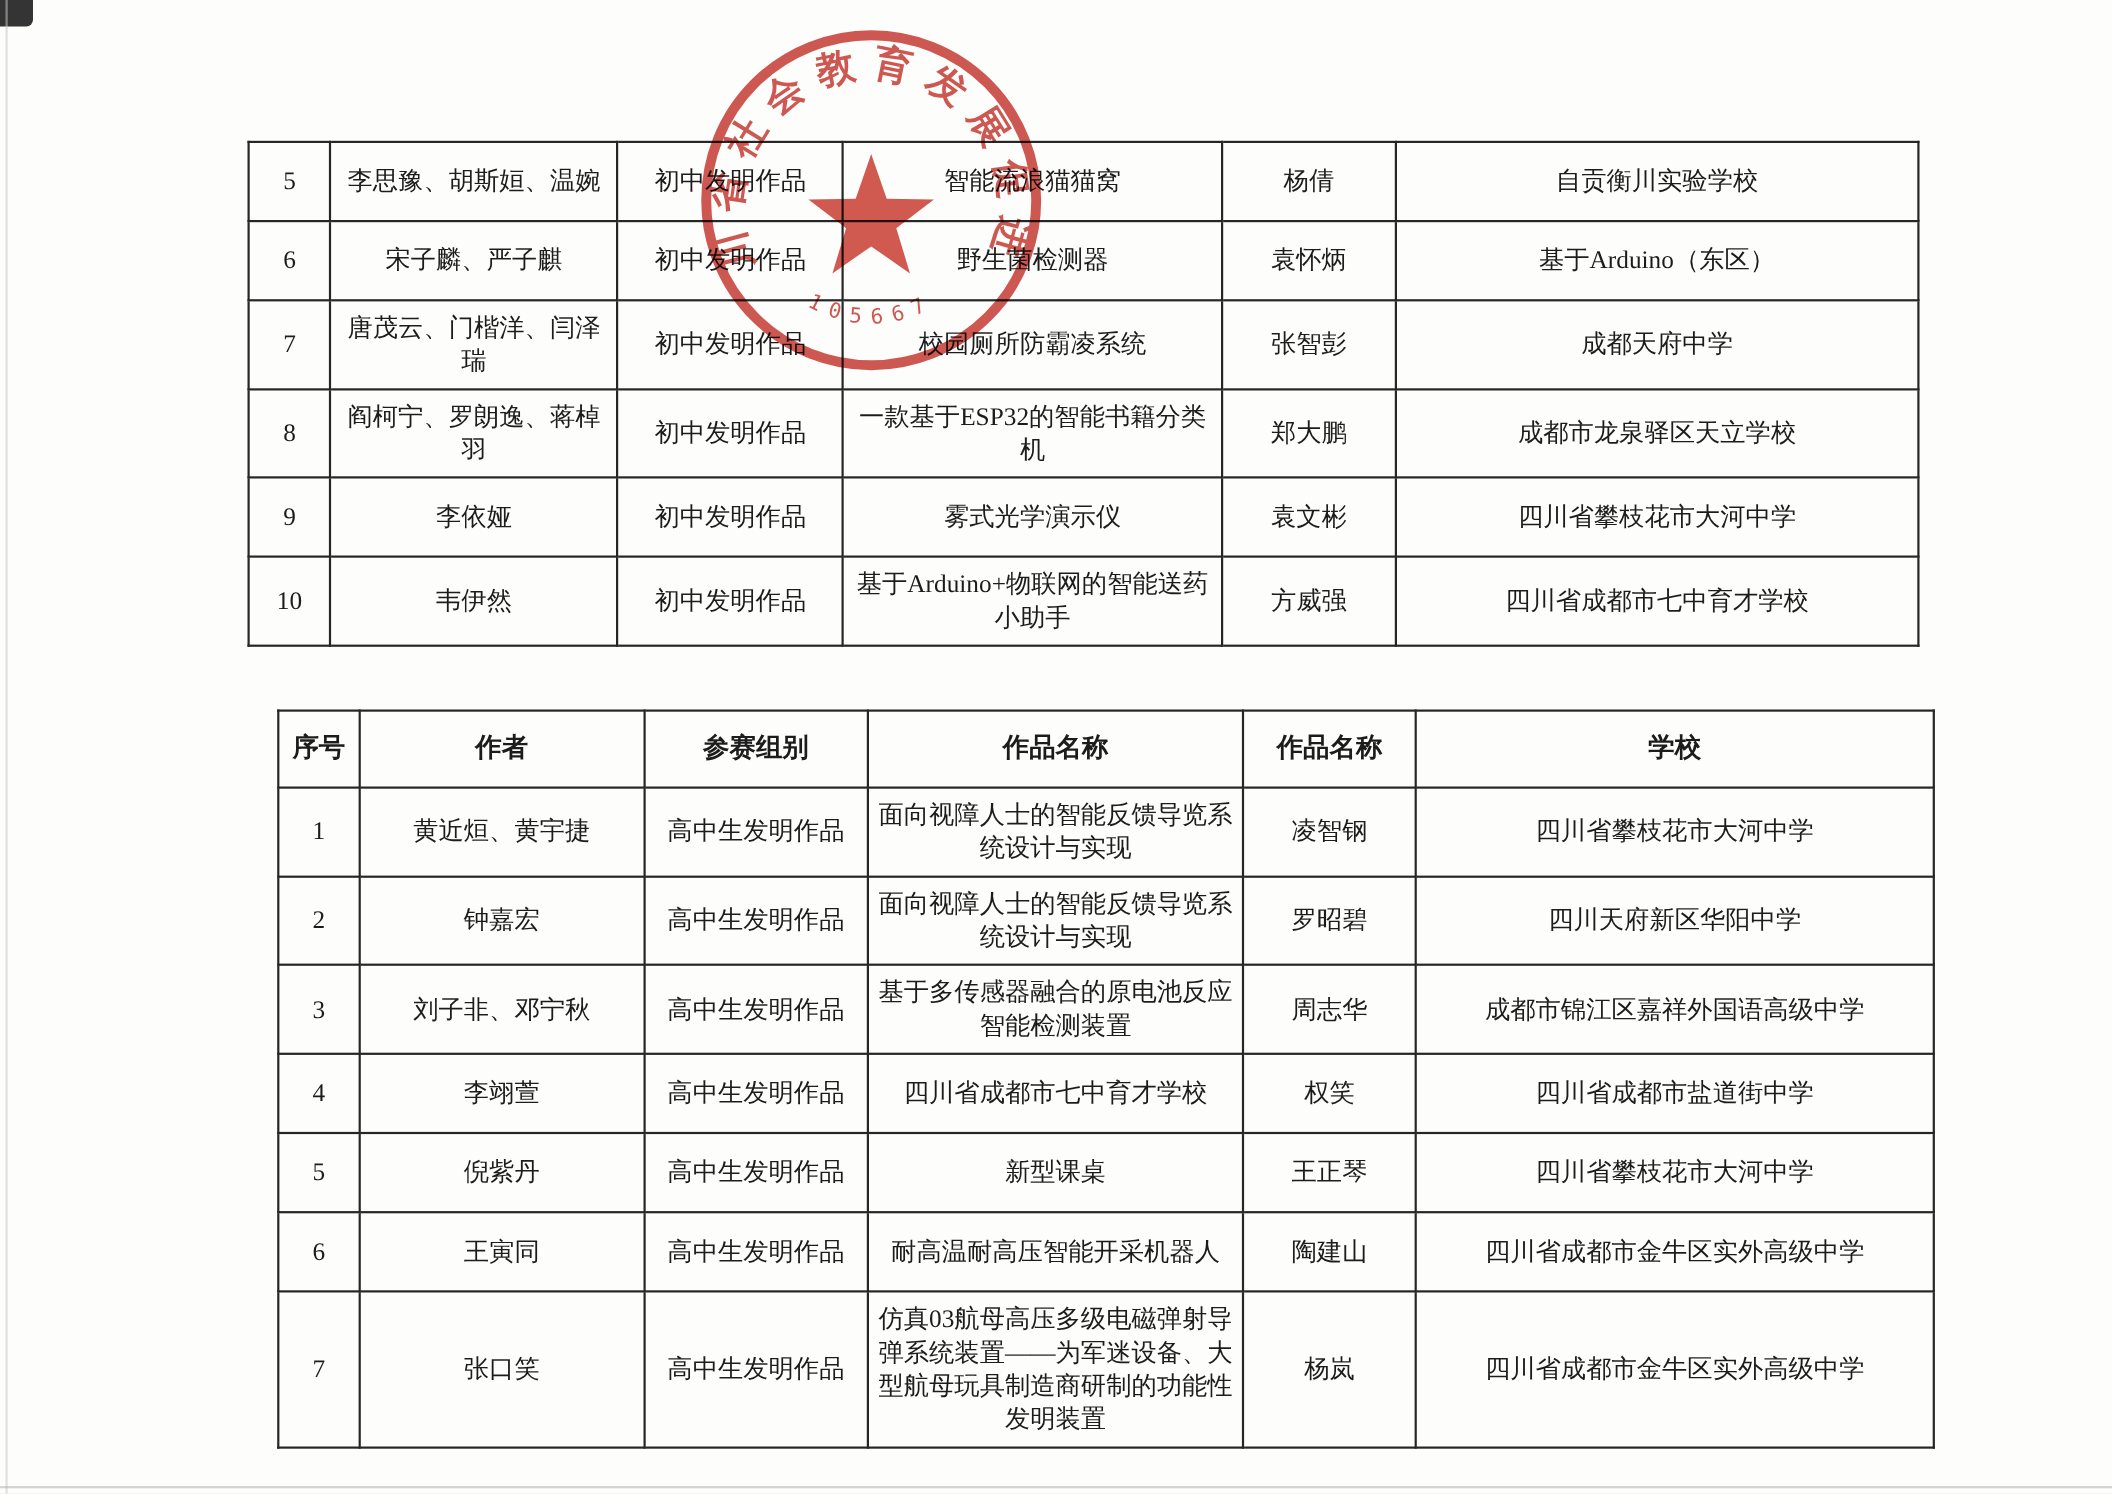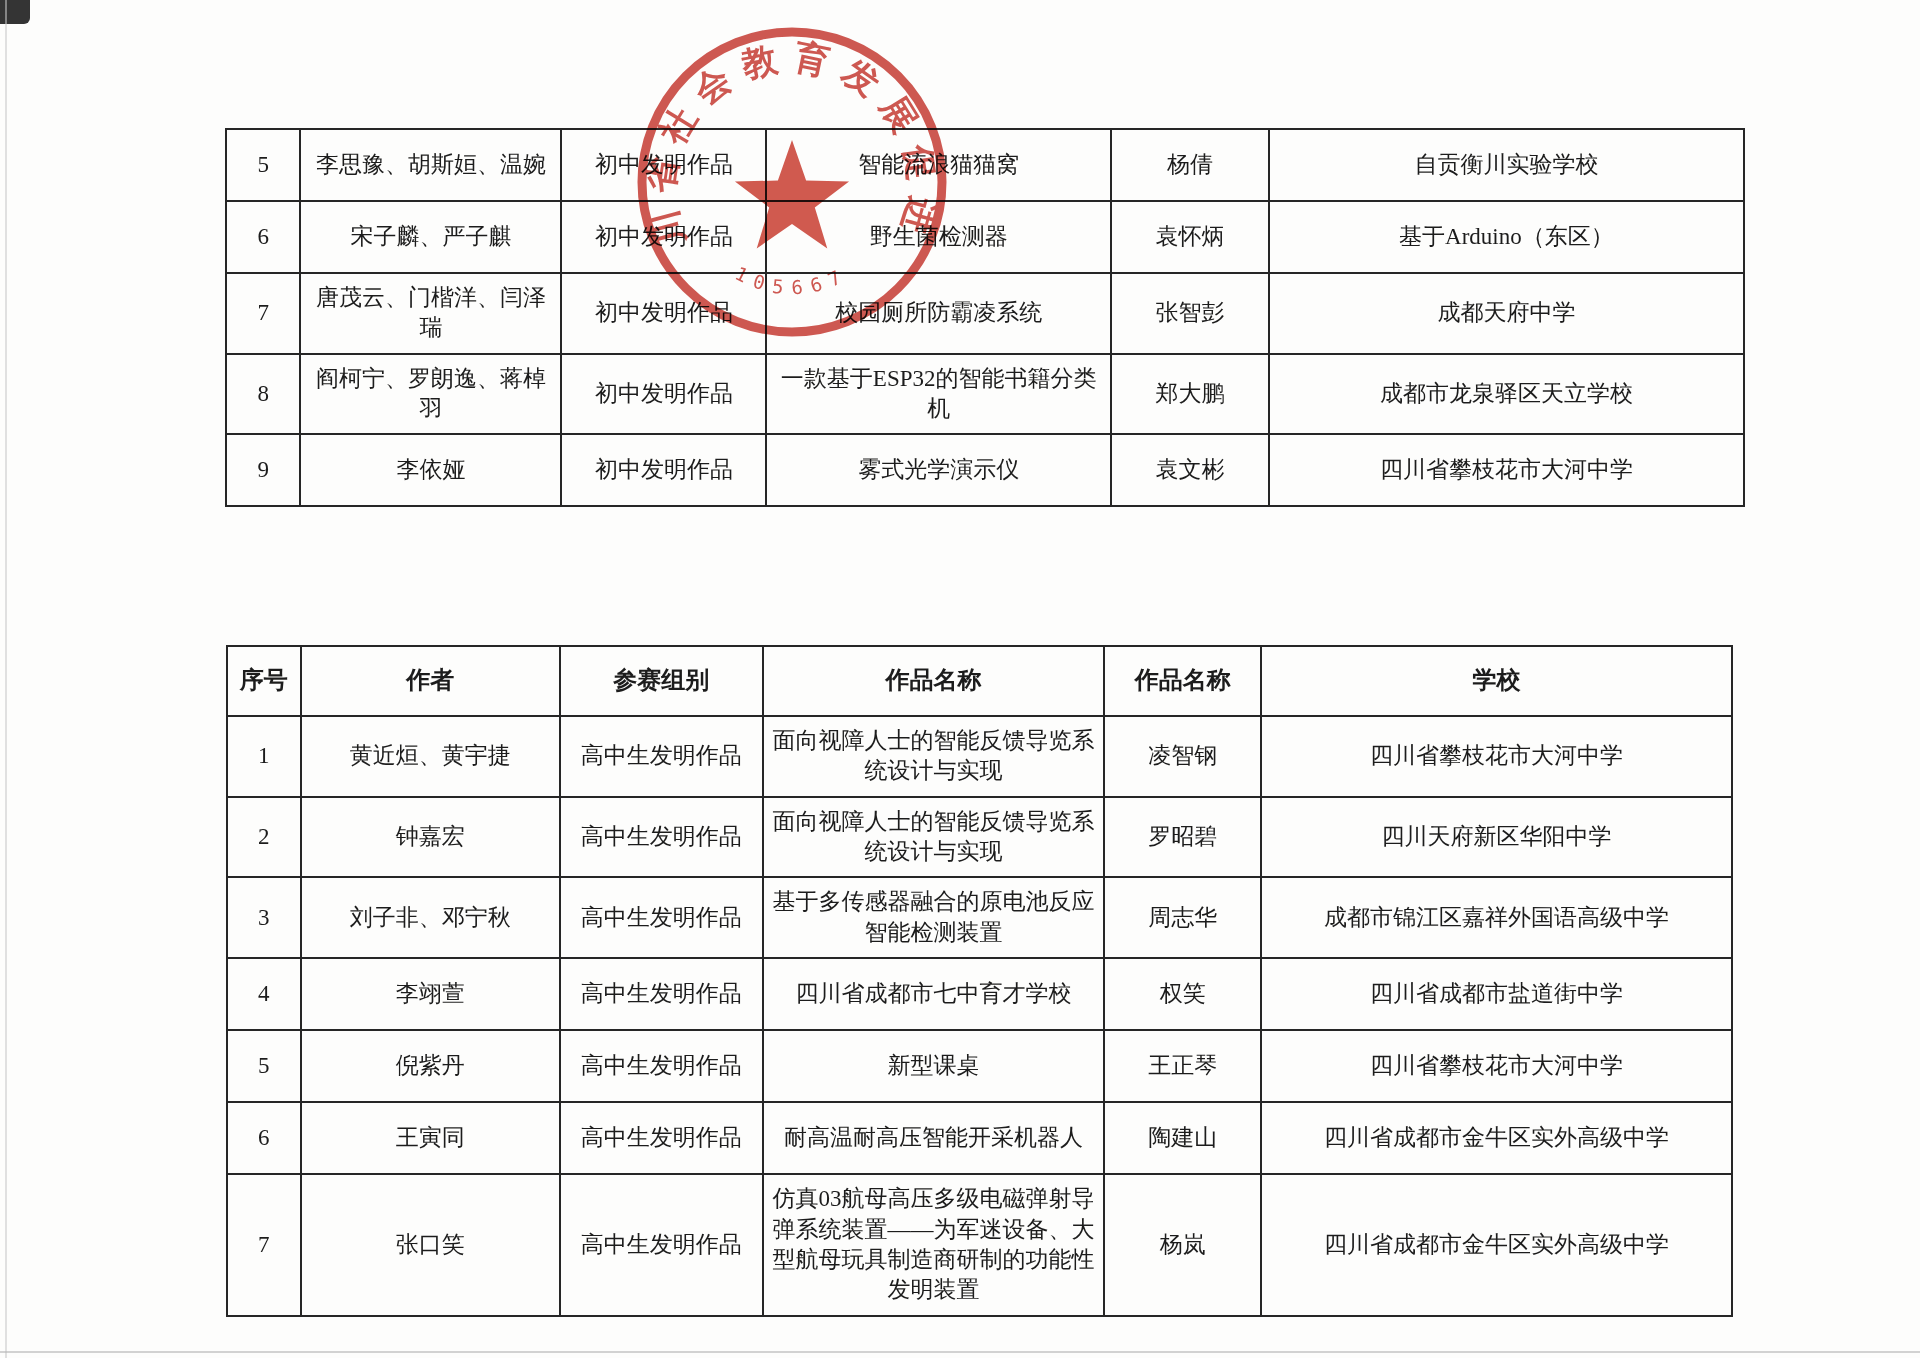--- a/index.html
+++ b/index.html
@@ -34,21 +34,21 @@
     overflow:hidden;
     word-break:break-all;
   }
   .award-table th{
     font-weight:bold;
     font-size:24px;
     height:56px;
     padding:6px 8px;
   }
   #table1{left:225px;top:128px;width:1520px;}
-  #table2{left:226px;top:645px;width:1507px;}
+  #table2{left:252px;top:645px;width:1507px;}
 
   
   .stamp{
     position:absolute;
     left:627px;top:17px;
     width:330px;height:330px;
     pointer-events:none;
     mix-blend-mode:multiply;
     opacity:.88;
   }
@@ -121,20 +121,28 @@
           <td>郑大鹏</td>
           <td>成都市龙泉驿区天立学校</td>
         </tr>
         <tr>
           <td>9</td>
           <td>李依娅</td>
           <td>初中发明作品</td>
           <td>雾式光学演示仪</td>
           <td>袁文彬</td>
           <td>四川省攀枝花市大河中学</td>
+        </tr>
+        <tr>
+          <td>10</td>
+          <td>韦伊然</td>
+          <td>初中发明作品</td>
+          <td>基于Arduino+物联网的智能送药小助手</td>
+          <td>方威强</td>
+          <td>四川省成都市七中育才学校</td>
         </tr>
       </tbody>
   </table>
 
   <table id="table2" class="award-table">
     <colgroup>
       <col style="width:4.9%">
         <col style="width:17.2%">
         <col style="width:13.5%">
       <col style="width:22.7%">

